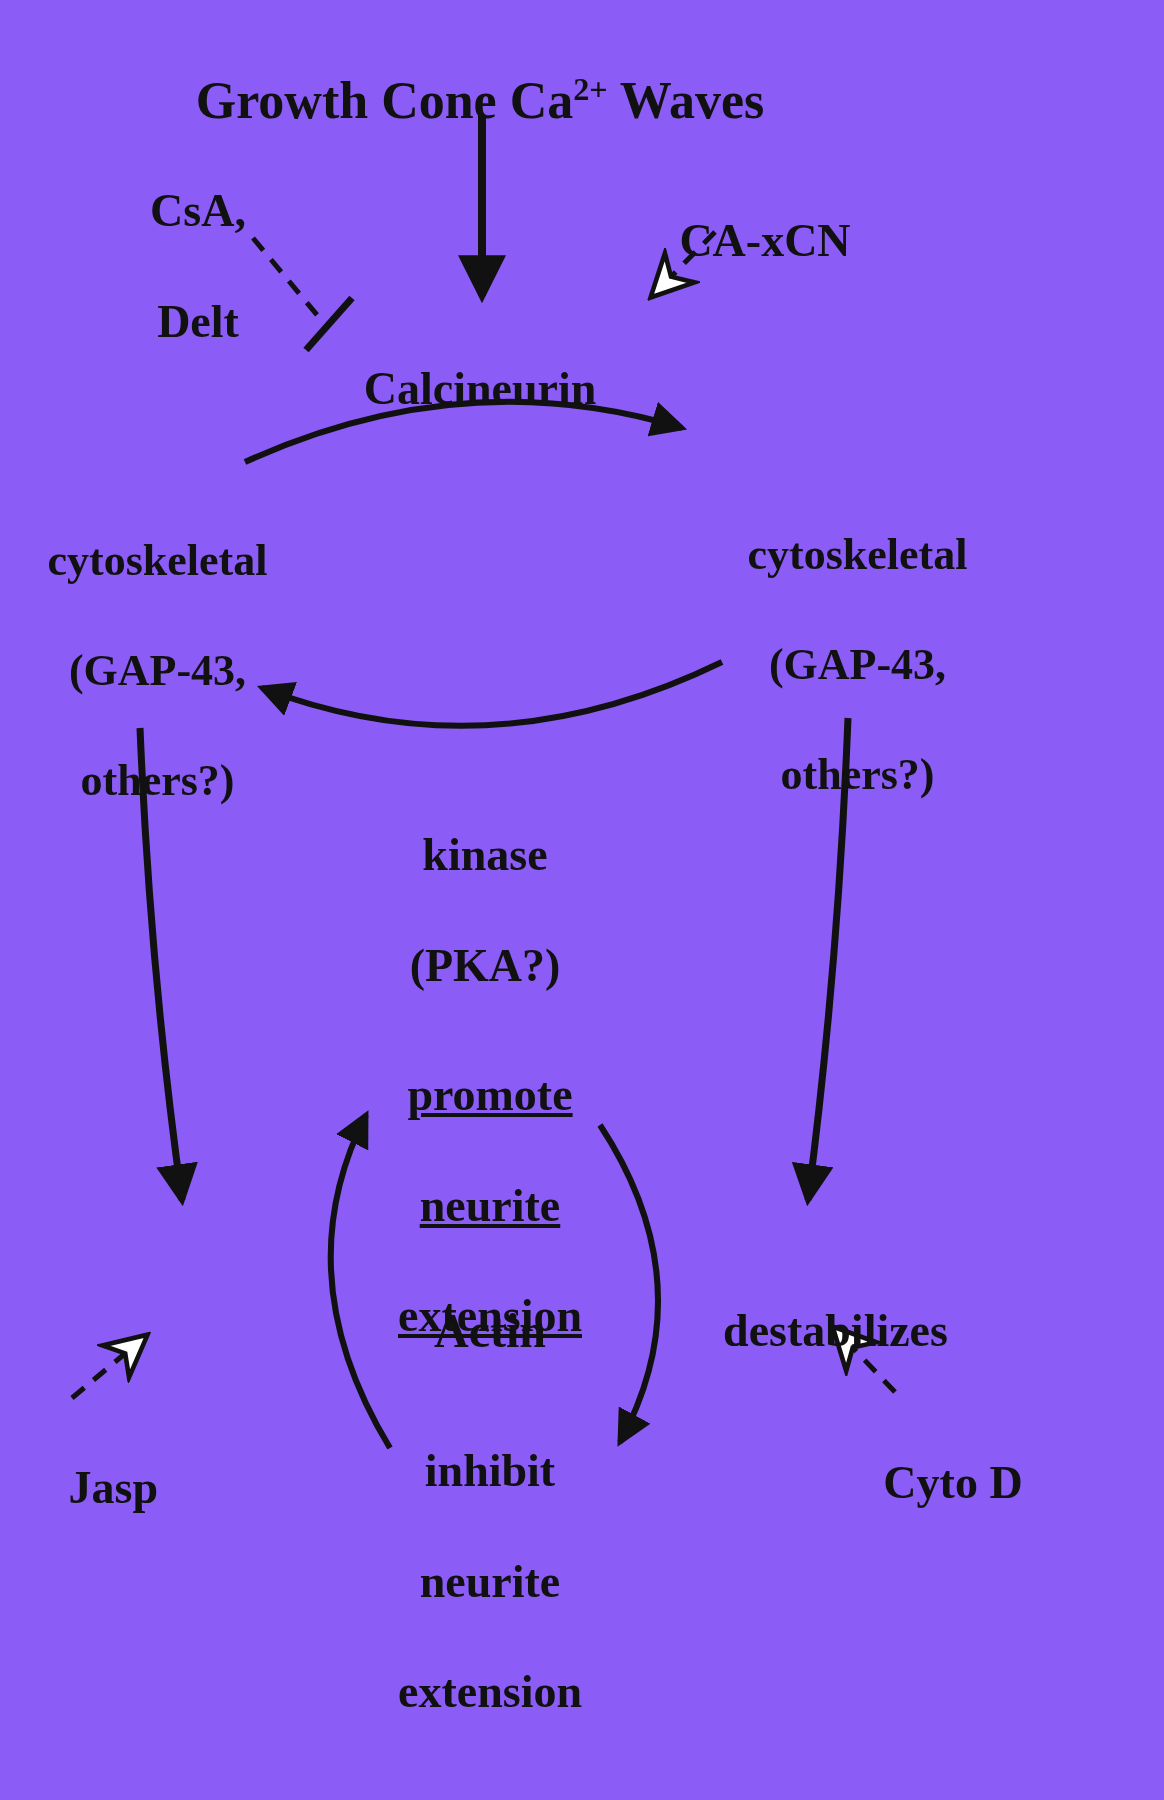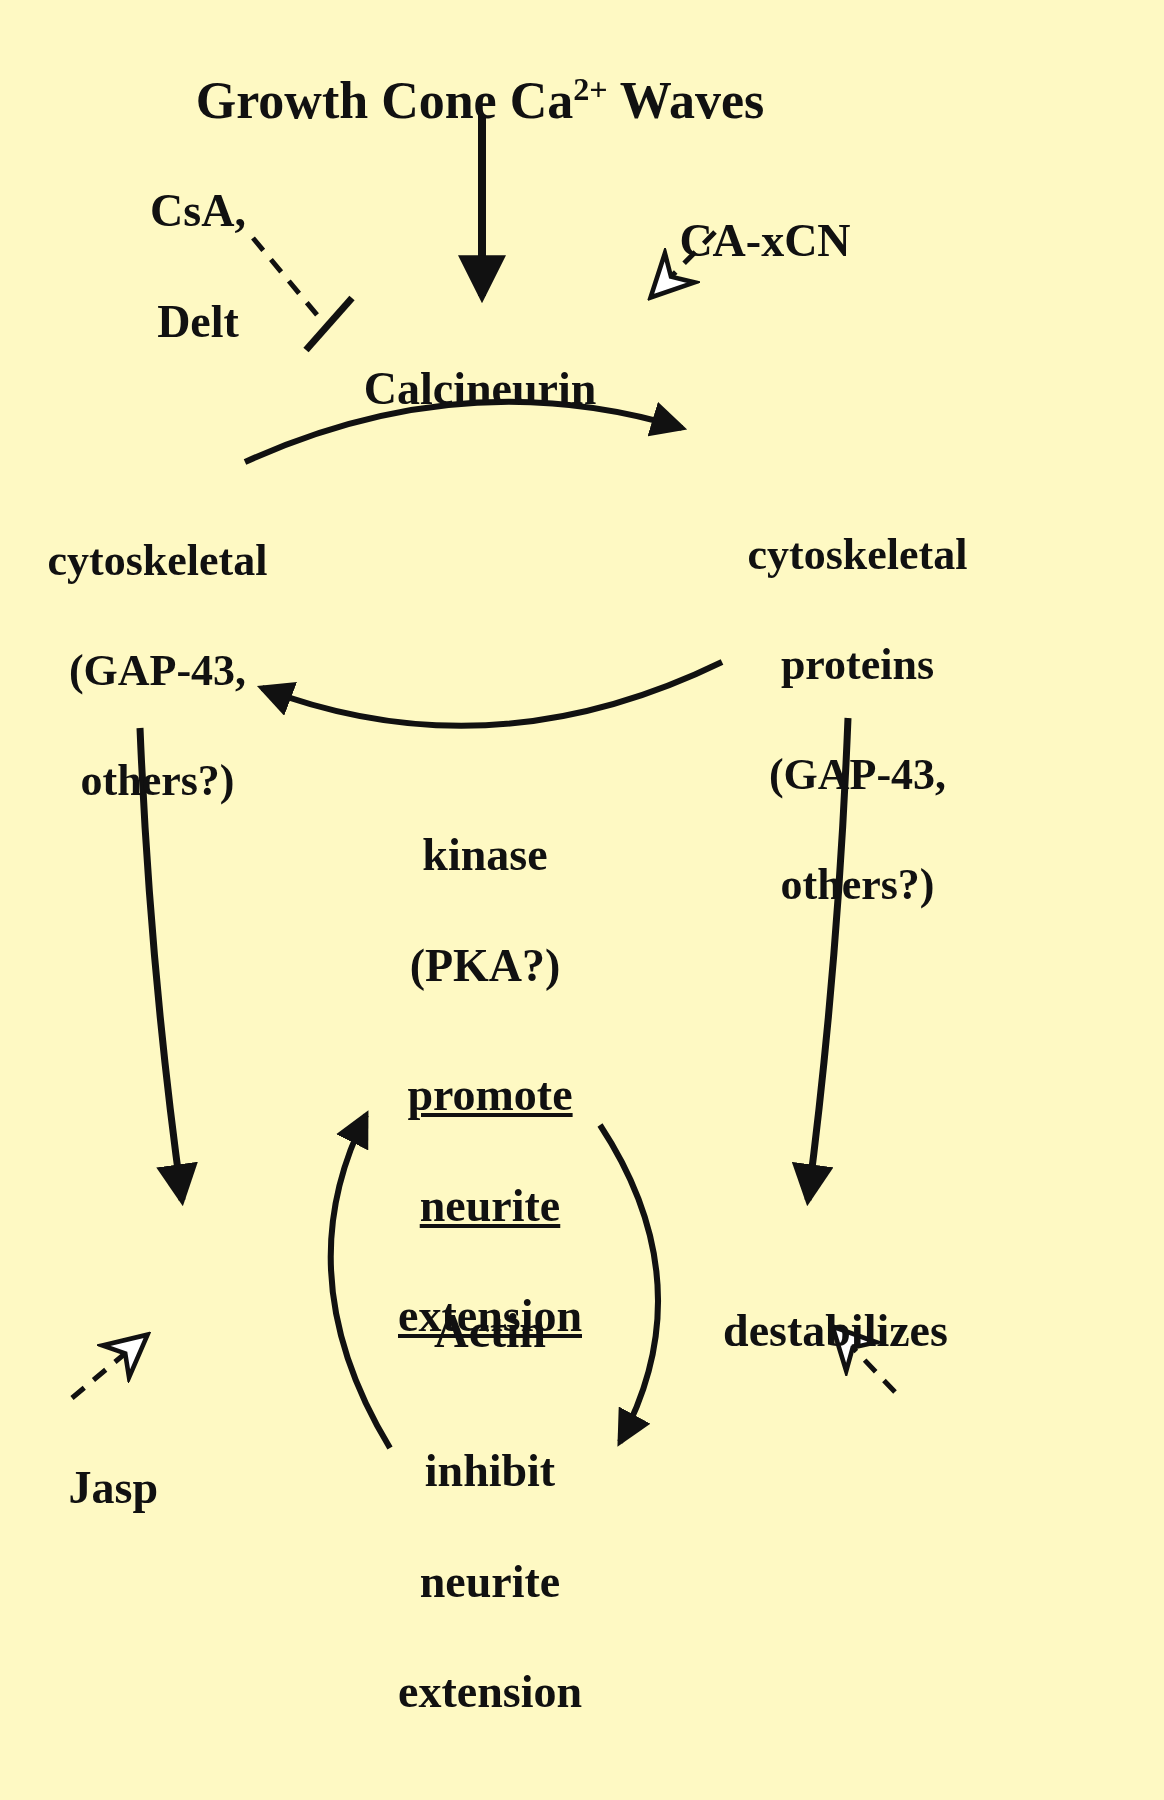--- a/index.html
+++ b/index.html
@@ -4,21 +4,21 @@
 <style>
   html, body {
     margin: 0;
     padding: 0;
     background: #ffffff;
   }
   #canvas {
     position: relative;
     width: 1164px;
     height: 1800px;
-    background: #fef9c3;
+    background: #8b5cf6;
     color: #111111;
     font-family: "Liberation Serif", "DejaVu Serif", serif;
     font-weight: bold;
     overflow: hidden;
   }
   .label {
     position: absolute;
     text-align: center;
     line-height: 1.2;
     white-space: pre-line;
@@ -109,21 +109,20 @@
   </div>
 
   <div class="label block" style="left:0px; top:478px; width:315px;">
     <span class="line">cytoskeletal</span>
     <span class="line">(GAP-43,</span>
     <span class="line">others?)</span>
   </div>
 
   <div class="label block" style="left:700px; top:472px; width:315px;">
     <span class="line">cytoskeletal</span>
-    <span class="line">proteins</span>
     <span class="line">(GAP-43,</span>
     <span class="line">others?)</span>
   </div>
 
   <div class="label big" style="left:345px; top:772px; width:280px;">
     <span class="line">kinase</span>
     <span class="line">(PKA?)</span>
   </div>
 
   <div class="label big" style="left:350px; top:1012px; width:280px;text-decoration:underline;">
@@ -144,14 +143,17 @@
 
 
   <div class="label big" style="left:688px; top:1248px; width:295px;text-align:center;">
     <span>destabilizes</span>
   </div>
 
   <div class="label big" style="left:8px; top:1405px; width:150px;text-align:right;">
     <span>Jasp</span>
   </div>
 
+  <div class="label big" style="left:838px; top:1400px; width:230px;">
+    <span>Cyto D</span>
+  </div>
 
 </div>
 
 </body></html>

